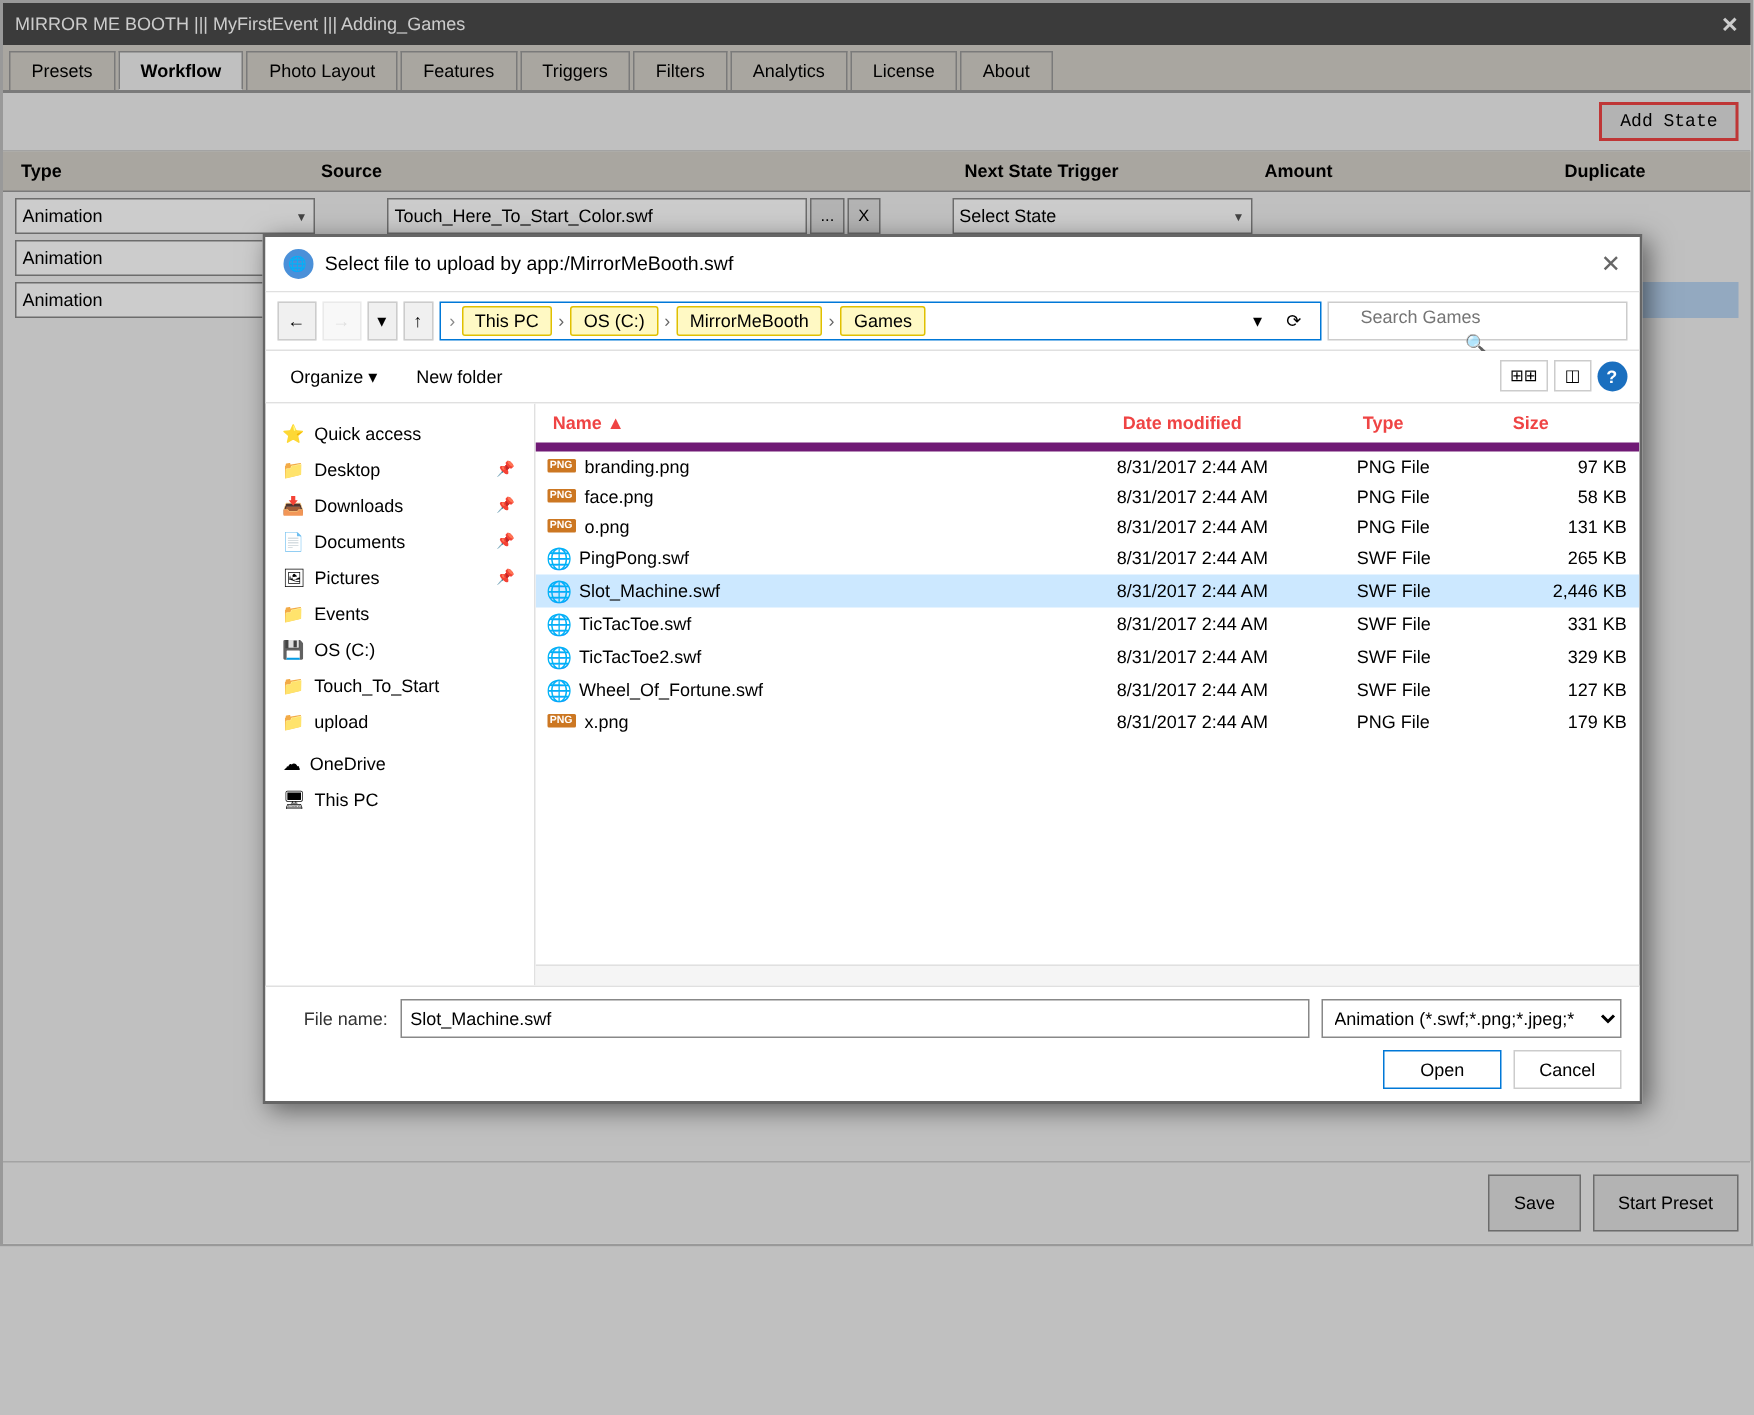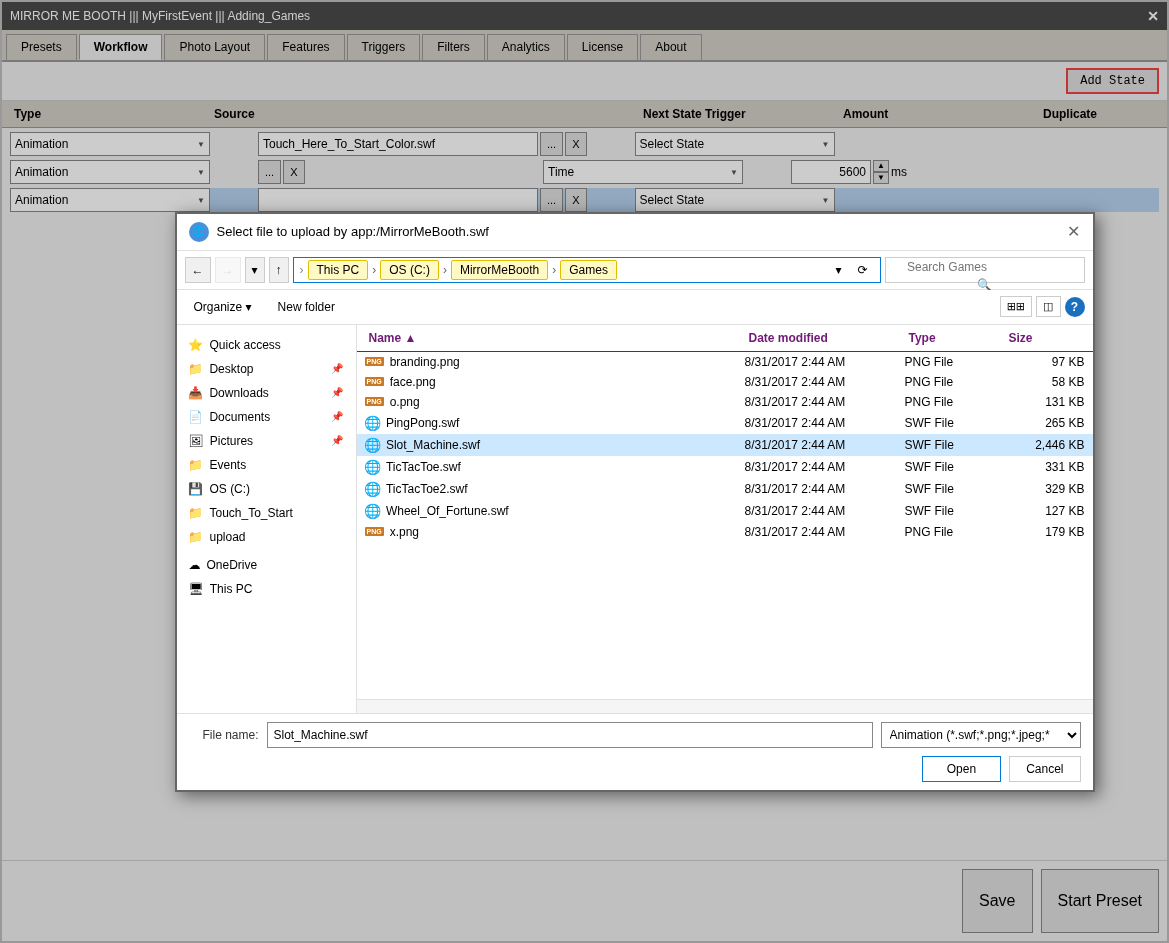--- a/index.html
+++ b/index.html
@@ -1,19 +1,19 @@
 <!DOCTYPE html>
 <html><head>
   <meta charset="utf-8">
   <style>
     * { box-sizing: border-box; margin: 0; padding: 0; }
     body { font-family: 'Segoe UI', Tahoma, Geneva, Verdana, sans-serif; font-size: 12px; background: #c0c0c0; width: 1169px; height: 943px; overflow: hidden; }
 
     
-    .main-window { width: 1169px; height: 943px; background: #f0f0f0; border: 2px solid #999; position: relative; }
+    .main-window { width: 1169px; height: 831px; background: #f0f0f0; border: 2px solid #999; position: relative; }
     .title-bar { background: #4a4a4a; color: white; padding: 4px 8px; display: flex; justify-content: space-between; align-items: center; font-size: 12px; height: 28px; }
     .title-bar-close { color: white; cursor: pointer; font-size: 14px; font-weight: bold; }
 
     
     .tab-bar { background: #d4d0c8; display: flex; padding: 4px 4px 0; border-bottom: 2px solid #999; }
     .tab { padding: 5px 14px; background: #d4d0c8; border: 1px solid #999; border-bottom: none; cursor: pointer; font-size: 12px; margin-right: 2px; }
     .tab.active { background: #f0f0f0; font-weight: bold; border-bottom: 1px solid #f0f0f0; }
 
     
     .toolbar { background: #f0f0f0; padding: 6px 8px; display: flex; justify-content: flex-end; border-bottom: 1px solid #ccc; }
@@ -31,21 +31,21 @@
     .source-group { display: flex; align-items: center; gap: 2px; }
     .btn-dots { padding: 2px 6px; height: 24px; background: #e0e0e0; border: 1px solid #888; cursor: pointer; font-size: 11px; }
     .btn-x { padding: 2px 6px; height: 24px; background: #e0e0e0; border: 1px solid #888; cursor: pointer; font-size: 11px; }
     .amount-group { display: flex; align-items: center; gap: 2px; }
     .amount-input { width: 80px; height: 24px; border: 1px solid #888; text-align: right; padding: 2px 4px; font-size: 12px; }
     .spinner-btn { display: flex; flex-direction: column; }
     .spinner-btn button { height: 12px; width: 16px; font-size: 8px; padding: 0; border: 1px solid #888; background: #e0e0e0; cursor: pointer; line-height: 1; }
 
     
     .bottom-bar { position: absolute; bottom: 0; right: 0; padding: 8px; display: flex; gap: 8px; background: #f0f0f0; border-top: 1px solid #ccc; width: 100%; justify-content: flex-end; }
-    .btn-save, .btn-start-preset { padding: 22px 16px; border: 1px solid #888; background: #e0e0e0; cursor: pointer; font-size: 16px; }
+    .btn-save, .btn-start-preset { padding: 11px 16px; border: 1px solid #888; background: #e0e0e0; cursor: pointer; font-size: 12px; }
 
     
     .dialog-overlay { position: absolute; top: 0; left: 0; width: 100%; height: 100%; background: rgba(0,0,0,0.2); z-index: 100; display: flex; align-items: center; justify-content: center; }
     .file-dialog { width: 920px; height: 580px; background: white; border: 2px solid #666; box-shadow: 4px 4px 16px rgba(0,0,0,0.5); display: flex; flex-direction: column; position: relative; top: 30px; left: 50px; }
     .dialog-title-bar { background: white; padding: 8px 12px; display: flex; align-items: center; border-bottom: 1px solid #e0e0e0; }
     .dialog-title-bar .icon { width: 20px; height: 20px; background: #4a90d9; border-radius: 50%; display: inline-flex; align-items: center; justify-content: center; color: white; font-size: 10px; margin-right: 8px; flex-shrink: 0; }
     .dialog-title-text { flex: 1; font-size: 13px; }
     .dialog-close { cursor: pointer; font-size: 16px; color: #666; }
 
     
@@ -64,21 +64,21 @@
     .dialog-sidebar { width: 180px; border-right: 1px solid #e0e0e0; overflow-y: auto; padding: 8px 0; background: white; }
     .sidebar-item { padding: 5px 12px; cursor: pointer; display: flex; align-items: center; gap: 6px; font-size: 12px; }
 
     
     .file-list-area { flex: 1; display: flex; flex-direction: column; overflow: hidden; }
     .file-list-toolbar { padding: 6px 8px; border-bottom: 1px solid #e0e0e0; display: flex; align-items: center; gap: 8px; background: white; }
     .btn-organize { padding: 3px 8px; background: white; border: 1px solid transparent; cursor: pointer; font-size: 12px; }
     .btn-new-folder { padding: 3px 8px; background: white; border: 1px solid transparent; cursor: pointer; font-size: 12px; }
     .btn-view { padding: 3px 6px; background: white; border: 1px solid #ccc; cursor: pointer; font-size: 11px; margin-left: auto; }
     .btn-help { width: 20px; height: 20px; background: #1a6fbf; color: white; border-radius: 50%; border: none; cursor: pointer; font-size: 12px; font-weight: bold; }
-    .file-table-header { display: grid; grid-template-columns: 1fr 160px 100px 80px; padding: 4px 8px; border-bottom: 1px solid #701a75; background: white; font-size: 12px; font-weight: bold; color: #701a75; }
+    .file-table-header { display: grid; grid-template-columns: 1fr 160px 100px 80px; padding: 4px 8px; border-bottom: 6px solid #701a75; background: white; font-size: 12px; font-weight: bold; color: #ef4444; }
     .file-table-header div { padding: 2px 4px; cursor: pointer; }
     .file-scroll { flex: 1; overflow-y: auto; }
     .file-row { display: grid; grid-template-columns: 1fr 160px 100px 80px; padding: 3px 8px; font-size: 12px; align-items: center; cursor: pointer; }
     .file-row.selected { background: #cce8ff; }
     .file-name-cell { display: flex; align-items: center; }
 
     
     .dialog-bottom { padding: 8px 12px; border-top: 1px solid #e0e0e0; background: white; }
     .file-name-row { display: flex; align-items: center; margin-bottom: 8px; gap: 8px; }
     .file-name-label { font-size: 12px; white-space: nowrap; color: #333; min-width: 70px; text-align: right; }

